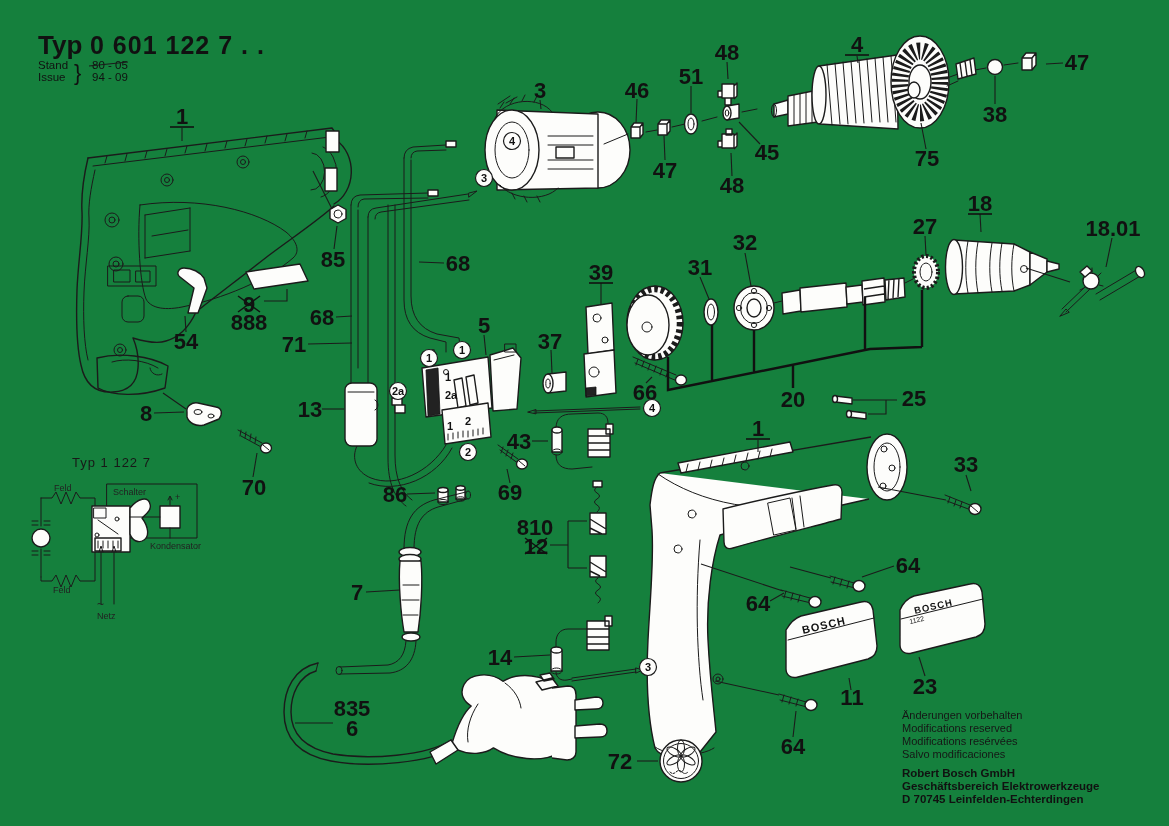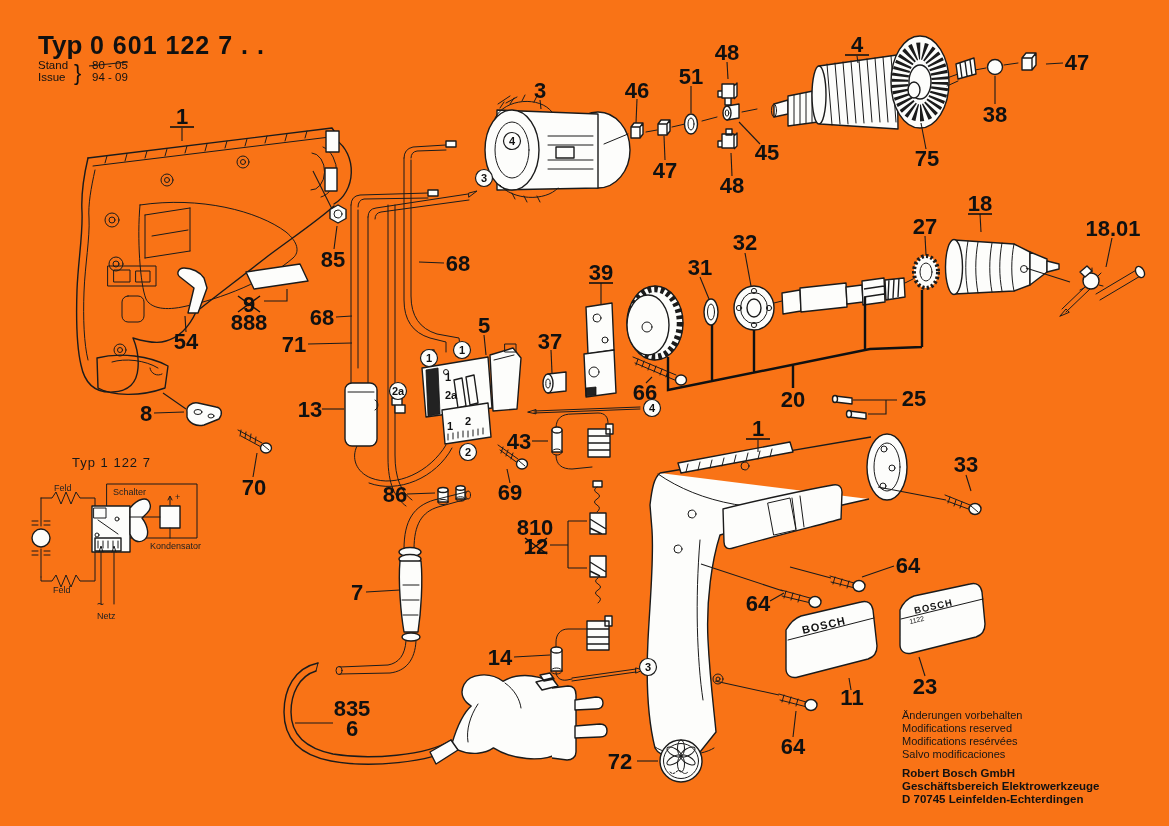--- a/index.html
+++ b/index.html
@@ -1,16 +1,16 @@
 <!DOCTYPE html>
 <html><head>
 <meta charset="utf-8">
 <style>
   html,body{margin:0;padding:0;background:#e8e8e4;}
-  .page{width:1169px;height:826px;background:#f97316;position:relative;margin:0 auto;
+  .page{width:1169px;height:826px;background:#15803d;position:relative;margin:0 auto;
         font-family:"Liberation Sans", sans-serif;}
   svg{display:block}
   .ink{stroke:#1b1b1b;fill:none;stroke-width:1.4;stroke-linecap:round;stroke-linejoin:round;}
   .thin{stroke-width:1;}
   .lead{stroke:#1b1b1b;fill:none;stroke-width:1.1;}
   .thick{stroke:#111;fill:none;stroke-width:2.4;}
   .wfill{fill:#fdfdfb;stroke:#1b1b1b;stroke-width:1.4;stroke-linejoin:round;}
   .dark{fill:#222;stroke:#111;stroke-width:.8;}
   .callout{font:700 22px "Liberation Sans",sans-serif;fill:#111;text-anchor:middle;}
   .circnum{font:700 11px "Liberation Sans",sans-serif;fill:#111;text-anchor:middle;}

